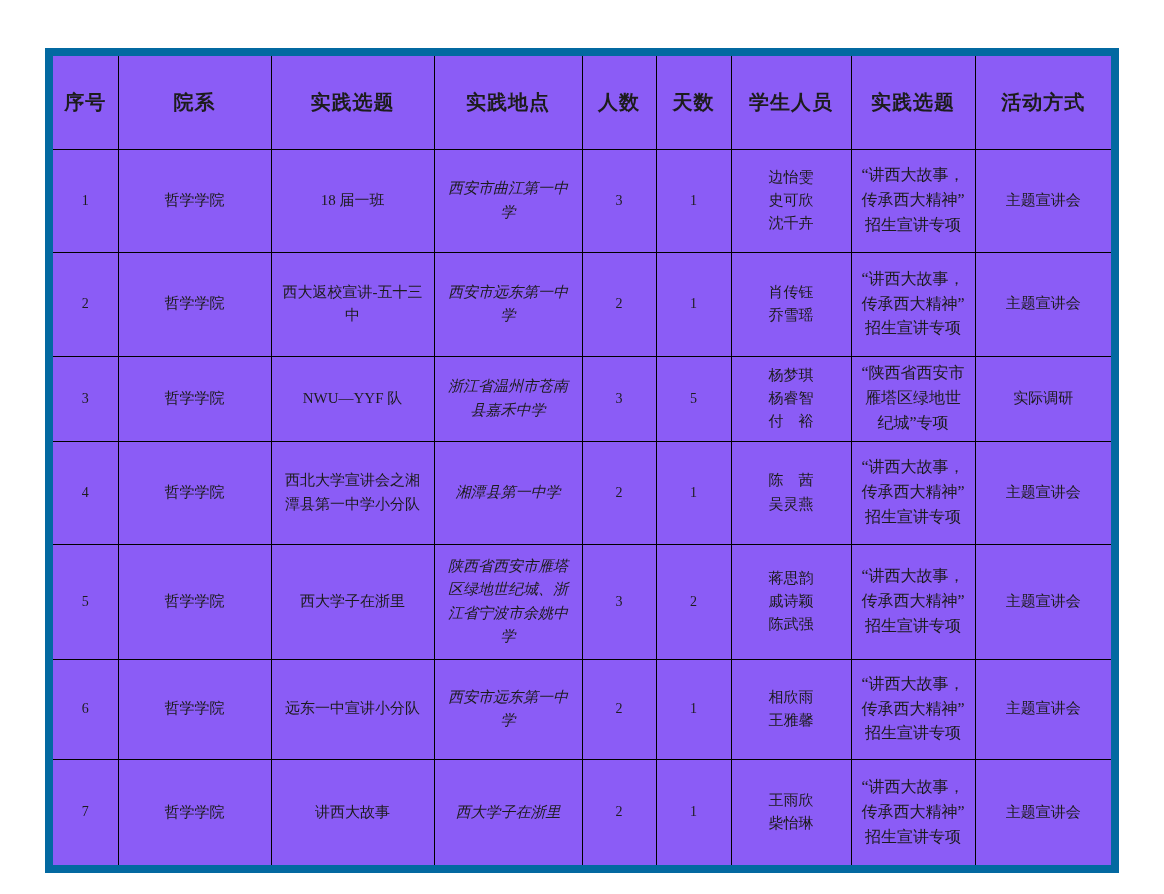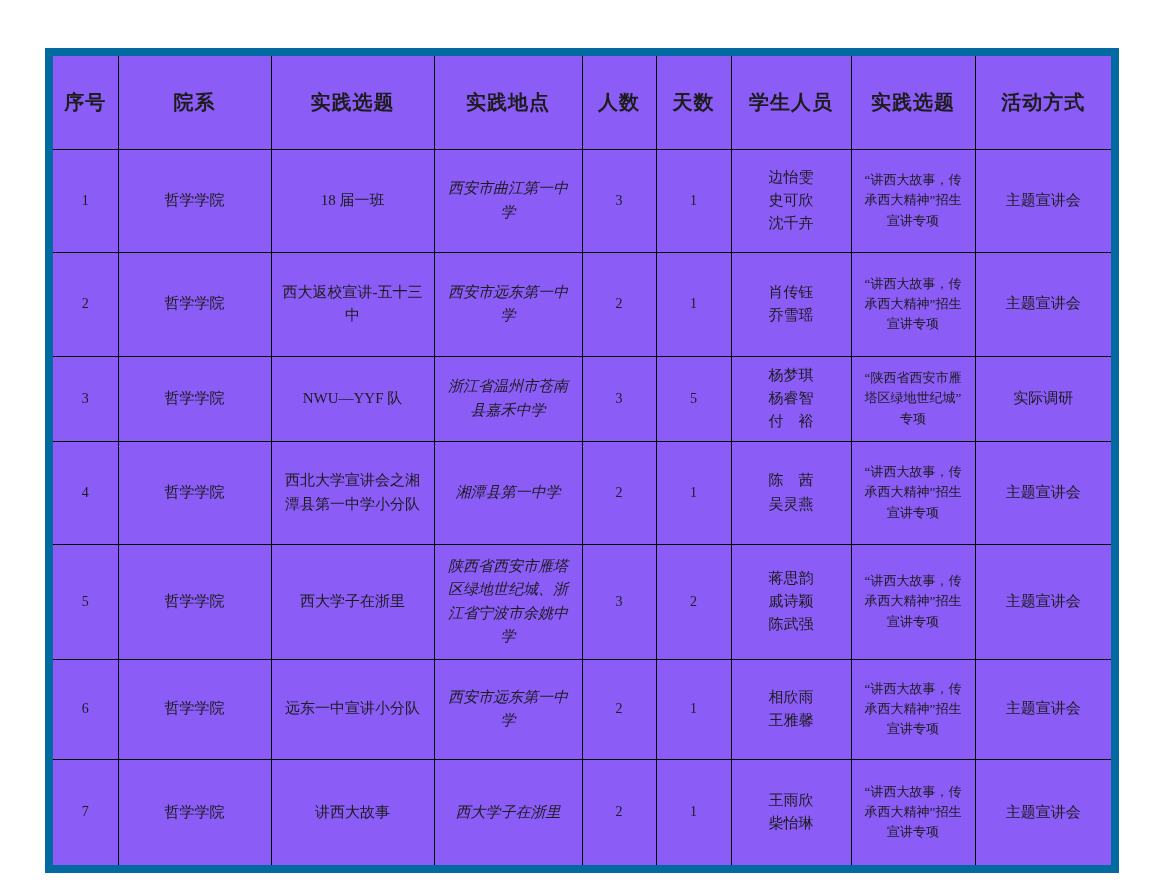--- a/index.html
+++ b/index.html
@@ -42,21 +42,21 @@
     letter-spacing: 1px;
   }
   td {
     font-size: 15px;
     line-height: 1.55;
     padding: 2px 6px;
   }
   td.c-no, td.c-people, td.c-days { font-size: 14px; }
   td.c-team  { padding: 18px 7px; }
   td.c-loc   { padding: 0 10px; font-style: italic; }
-  td.c-topic { padding: 2px 9px; font-size: 13px; }
+  td.c-topic { padding: 2px 9px; font-size: 16px; }
   td.c-students { white-space: pre-line; }
   
   tbody tr:nth-child(1) { height: 103px; }
   tbody tr:nth-child(2) { height: 104px; }
   tbody tr:nth-child(3) { height: 85px;  }
   tbody tr:nth-child(4) { height: 103px; }
   tbody tr:nth-child(5) { height: 115px; }
   tbody tr:nth-child(6) { height: 100px; }
   tbody tr:nth-child(7) { height: 110px; }
 </style>

